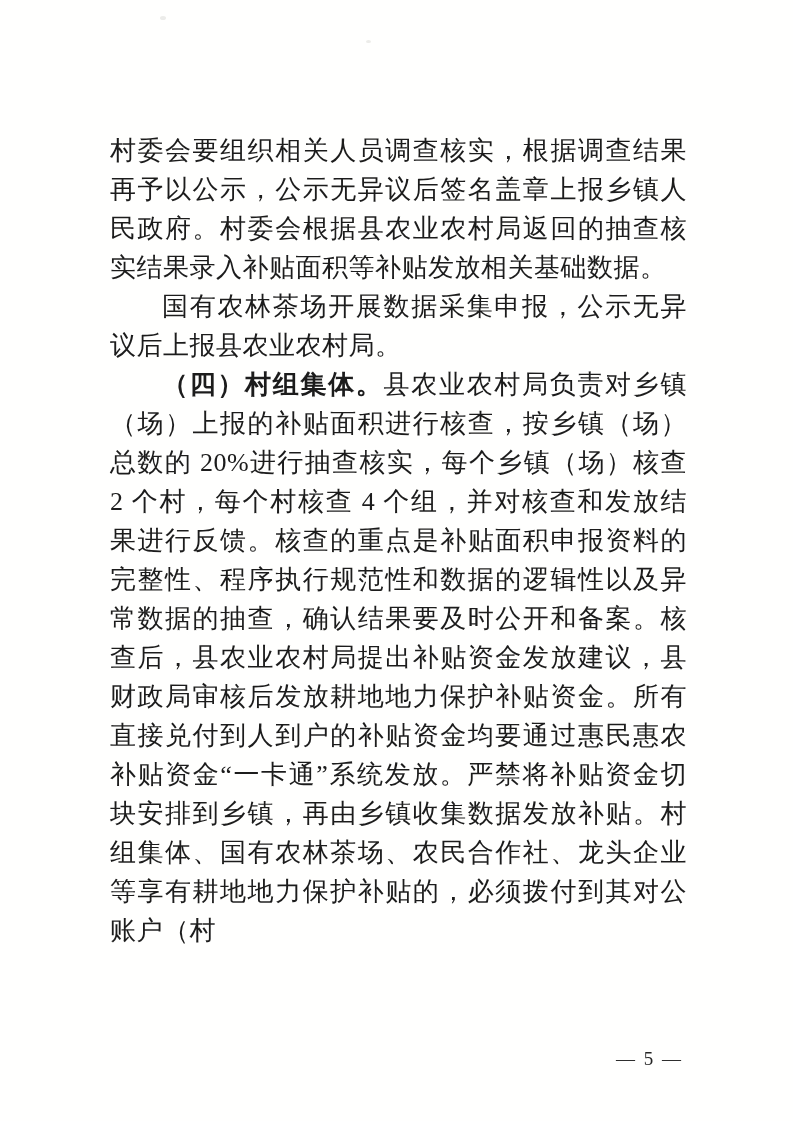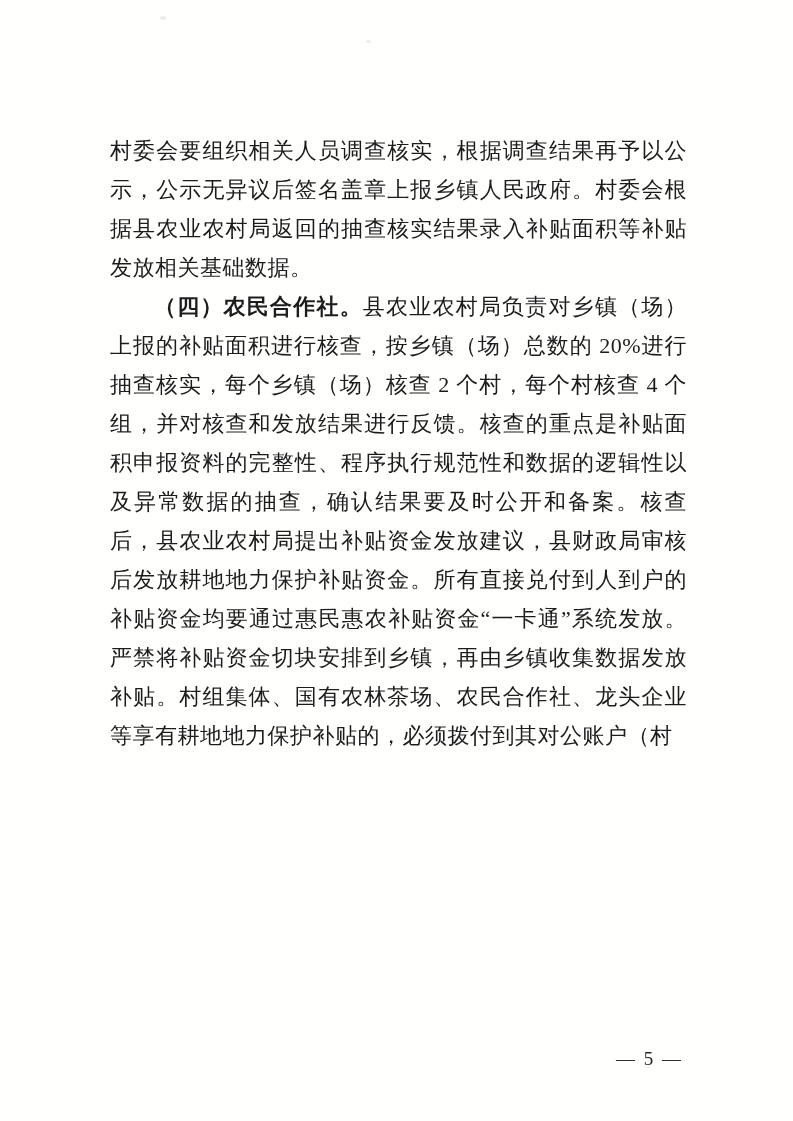--- a/index.html
+++ b/index.html
@@ -19,21 +19,21 @@
     position: absolute;
     background: #d9d9d6;
     border-radius: 50%;
     opacity: 0.5;
   }
   .content {
     position: absolute;
     left: 110px;
     top: 131px;
     width: 577px;
-    font-size: 22px;
+    font-size: 26px;
     line-height: 39px;
     color: #1c1c1c;
     text-align: justify;
     letter-spacing: 0.5px;
   }
   .para {
     margin: 0;
   }
   .para.indent {
     text-indent: 2em;
@@ -57,21 +57,22 @@
 
 <div class="page">
 
   <div class="scan-artifact" style="left:160px; top:16px; width:6px; height:4px;"></div>
   <div class="scan-artifact" style="left:366px; top:40px; width:5px; height:3px;"></div>
 
   <div class="content">
 
     <p class="para"><span>村委会要组织相关人员调查核实，根据调查结果再予以公示，公示无异议后签名盖章上报乡镇人民政府。村委会根据县农业农村局返回的抽查核实结果录入补贴面积等补贴发放相关基础数据。</span></p>
 
+    <p class="para indent"><span>国有农林茶场开展数据采集申报，公示无异议后上报县农业农村局。</span></p>
 
 
-    <p class="para indent"><span class="lead">（四）农民合作社。</span><span>县农业农村局负责对乡镇（场）上报的补贴面积进行核查，按乡镇（场）总数的 20%进行抽查核实，每个乡镇（场）核查 2 个村，每个村核查 4 个组，并对核查和发放结果进行反馈。核查的重点是补贴面积申报资料的完整性、程序执行规范性和数据的逻辑性以及异常数据的抽查，确认结果要及时公开和备案。核查后，县农业农村局提出补贴资金发放建议，县财政局审核后发放耕地地力保护补贴资金。所有直接兑付到人到户的补贴资金均要通过惠民惠农补贴资金“一卡通”系统发放。严禁将补贴资金切块安排到乡镇，再由乡镇收集数据发放补贴。村组集体、国有农林茶场、农民合作社、龙头企业等享有耕地地力保护补贴的，必须拨付到其对公账户（村</span></p>
+    <p class="para indent"><span class="lead">（四）村组集体。</span><span>县农业农村局负责对乡镇（场）上报的补贴面积进行核查，按乡镇（场）总数的 20%进行抽查核实，每个乡镇（场）核查 2 个村，每个村核查 4 个组，并对核查和发放结果进行反馈。核查的重点是补贴面积申报资料的完整性、程序执行规范性和数据的逻辑性以及异常数据的抽查，确认结果要及时公开和备案。核查后，县农业农村局提出补贴资金发放建议，县财政局审核后发放耕地地力保护补贴资金。所有直接兑付到人到户的补贴资金均要通过惠民惠农补贴资金“一卡通”系统发放。严禁将补贴资金切块安排到乡镇，再由乡镇收集数据发放补贴。村组集体、国有农林茶场、农民合作社、龙头企业等享有耕地地力保护补贴的，必须拨付到其对公账户（村</span></p>
 
   </div>
 
   <div class="page-number">— 5 —</div>
 
 </div>
 
 </body></html>

